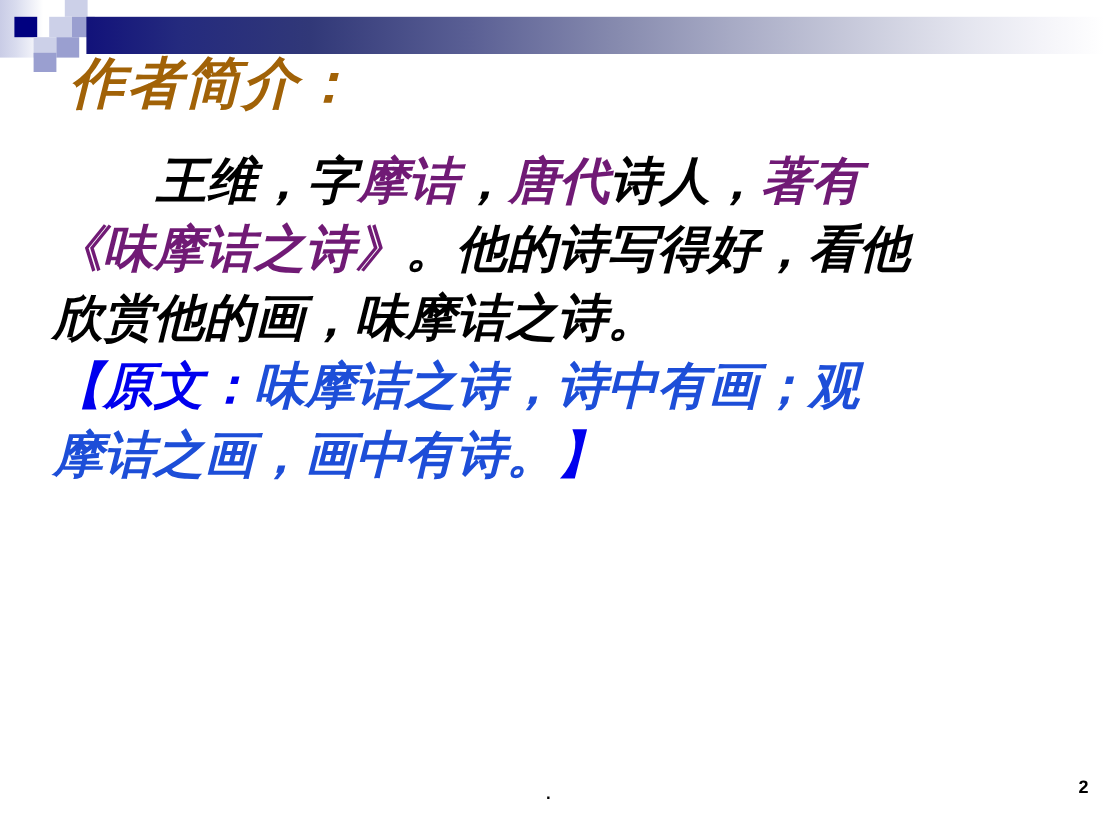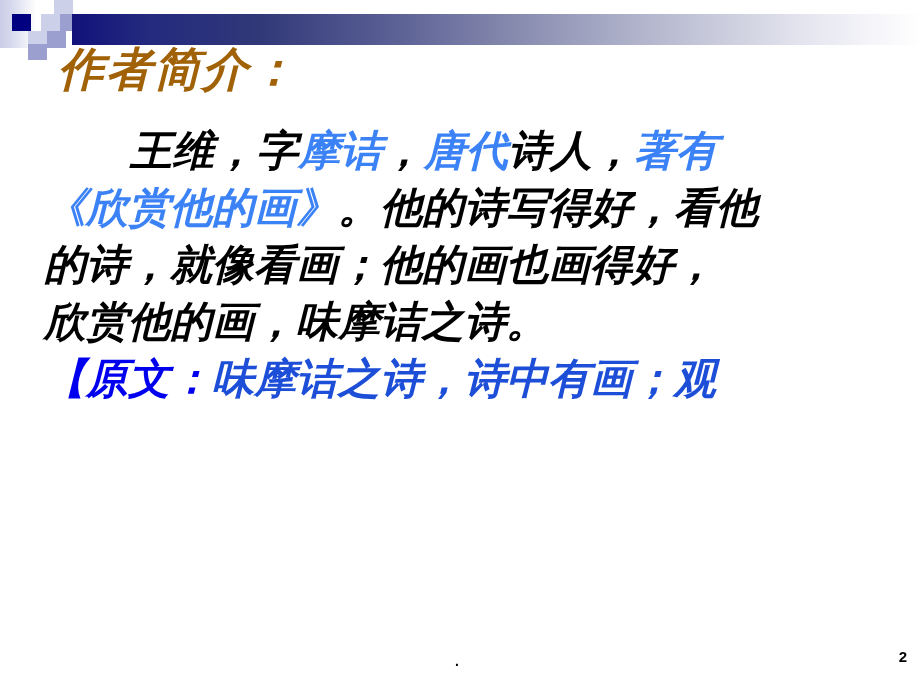--- a/index.html
+++ b/index.html
@@ -125,21 +125,21 @@
     font-size: 42px;
     font-weight: bold;
     font-style: italic;
     line-height: 57px;
     color: #000000;
     white-space: nowrap;
     letter-spacing: 0px;
   }
   .line.indent { padding-left: 86px; }
 
-  .red   { color: #3b82f6; text-align: center; }
+  .red   { color: #701a75; text-align: center; }
   .black { color: #000000; }
   .green { color: #1d4ed8; }
   .blue  { color: #0000ee; }
 
   
   .watermark {
     position: absolute;
     left: 170px;
     top: 302px;
     font-family: "Liberation Sans", sans-serif;
@@ -189,22 +189,22 @@
     <div class="deco-sq sq-mid-b"></div>
     <div class="deco-sq sq-mid-c"></div>
   </div>
   <div class="deco-bar"></div>
 
 
   <div class="title">作者简介：</div>
 
   <div class="body-block">
       <div class="line indent"><span class="black">王维，字</span><span class="red">摩诘</span><span class="black">，</span><span class="red">唐代</span><span class="black">诗人，</span><span class="red">著有</span></div>
-      <div class="line"><span class="red">《欣赏他的画》</span><span class="black">。他的诗写得好，看他</span></div>
-      <div class="line"><span class="black">的诗，就像看画；他的画也画得好，</span></div>
+      <div class="line"><span class="red">《味摩诘之诗》</span><span class="black">。他的诗写得好，看他</span></div>
       <div class="line"><span class="black">欣赏他的画，味摩诘之诗。</span></div>
       <div class="line"><span class="blue">【</span><span class="blue">原文：</span><span class="green">味摩诘之诗，诗中有画；观</span></div>
+      <div class="line"><span class="green">摩诘之画，画中有诗。</span><span class="blue">】</span></div>
     </div>
 
   <div class="footer-dot">.</div>
   <div class="page-number">2</div>
 
 </div>
 
 </body></html>

